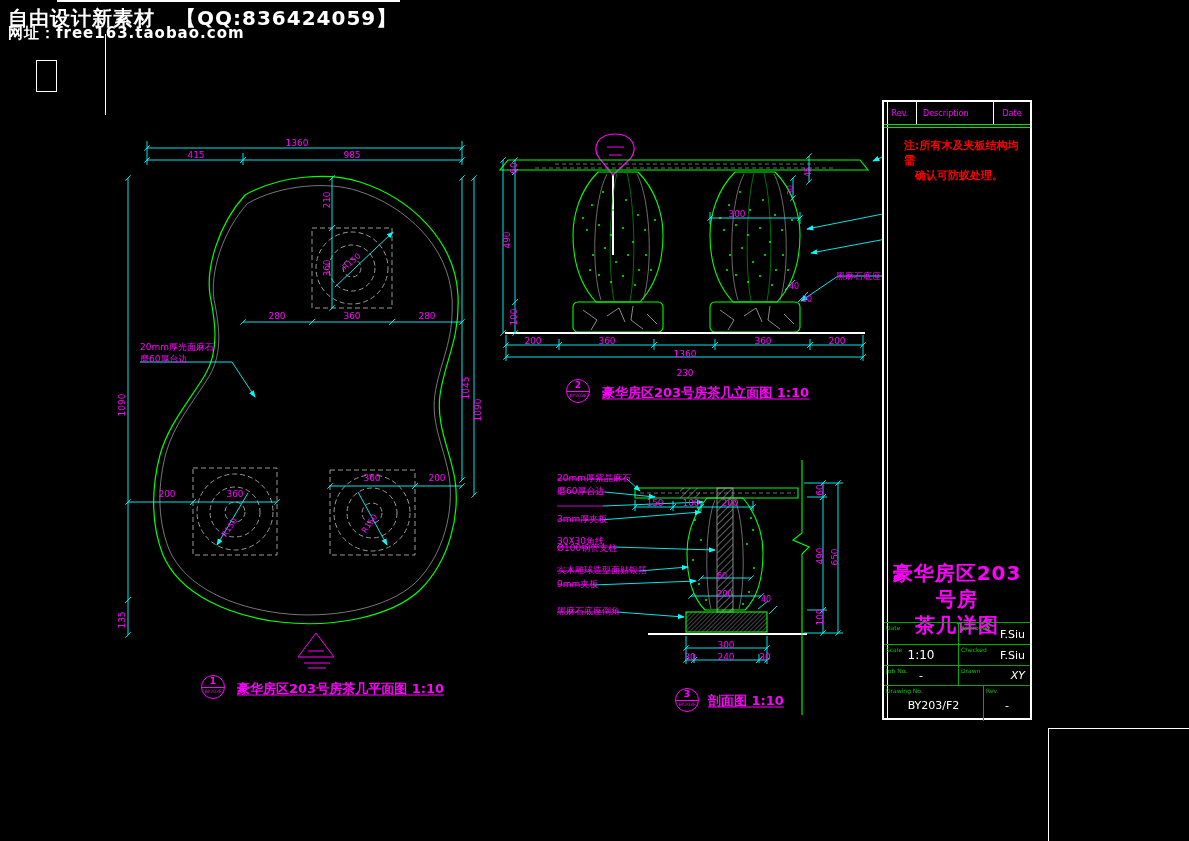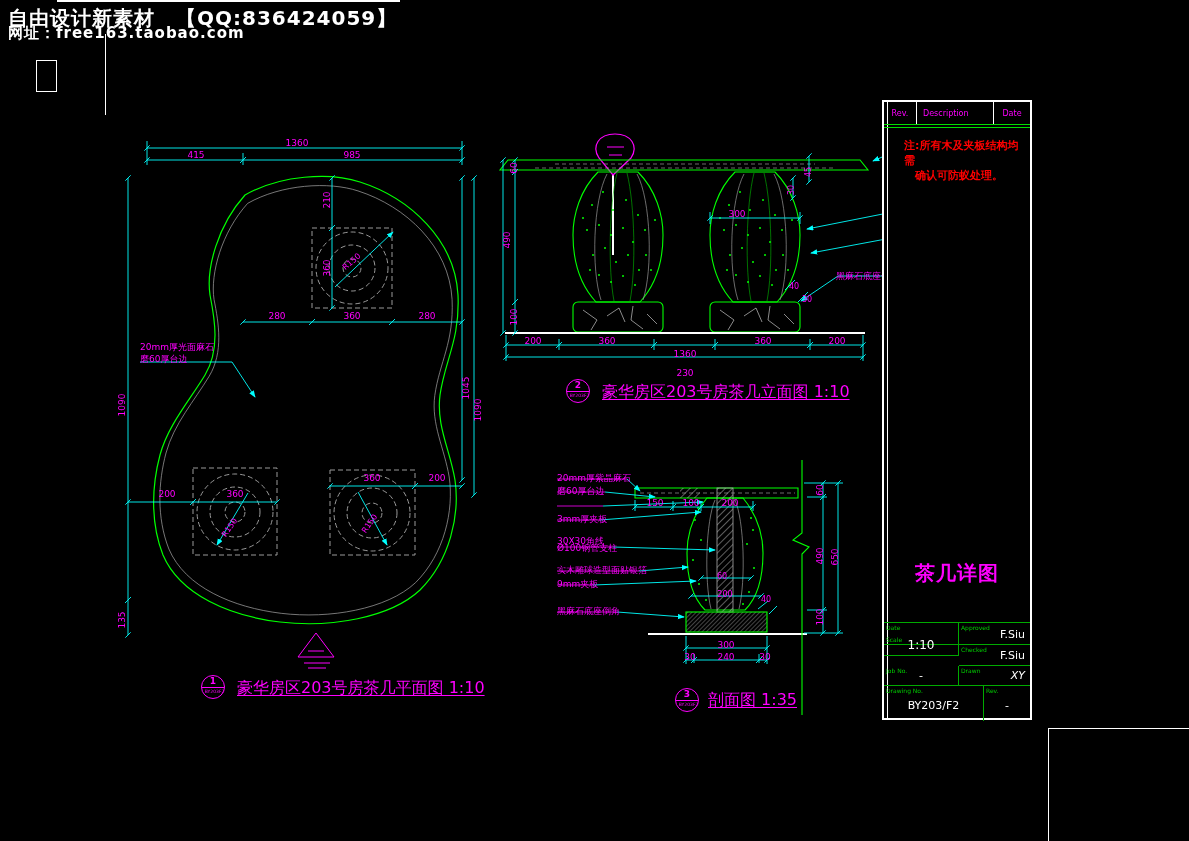--- a/index.html
+++ b/index.html
@@ -5,21 +5,21 @@
   html,body{margin:0;padding:0;background:#000;}
   body{width:1189px;height:841px;position:relative;overflow:hidden;
        font-family:"DejaVu Sans","Liberation Sans",sans-serif;}
   svg{position:absolute;overflow:visible;}
   .hdr{position:absolute;color:#fff;font-weight:bold;white-space:nowrap;letter-spacing:1px;}
   .hdr1{left:8px;top:5px;font-size:20px;}
   .hdr2{left:8px;top:24px;font-size:15px;}
   .wline{position:absolute;background:#fff;}
   .wbox{position:absolute;border:1px solid #fff;background:transparent;}
   .lbl{position:absolute;color:#ff00ff;font-size:9px;line-height:1;white-space:nowrap;}
-  .lbl.cap{font-size:16px;font-weight:normal;text-decoration:underline;text-underline-offset:2px;}
+  .lbl.cap{font-size:13px;font-weight:bold;text-decoration:underline;text-underline-offset:2px;}
   .bubble{position:absolute;width:24px;height:24px;border:1px solid #ff00ff;border-radius:50%;
           color:#ff00ff;text-align:center;box-sizing:border-box;}
   .bnum{display:block;font-size:9px;line-height:11px;border-bottom:1px solid #ff00ff;font-weight:bold;}
   .bcode{display:block;font-size:6px;line-height:9px;transform:scale(.75);transform-origin:center top;white-space:nowrap;}
   
   #titleblock{position:absolute;left:882px;top:100px;width:150px;height:620px;
               border:2px solid #fff;box-sizing:border-box;background:#000;}
   .tb-head{position:absolute;left:0;right:0;top:0;height:22px;display:flex;}
   .tb-hcell{border-right:1px solid #fff;color:#ff00ff;font-size:8px;display:flex;
             align-items:center;justify-content:center;overflow:hidden;}
@@ -368,21 +368,21 @@
     <span class="lbl" style="left: 820px; top: 617px; transform: translate(-50%, -50%) rotate(-90deg);">100</span>
     <span class="lbl" style="left: 835px; top: 557px; transform: translate(-50%, -50%) rotate(-90deg);">650</span>
     <span class="lbl" style="left: 557px; top: 478px; transform: translate(0px, -50%);">20mm厚紫晶麻石</span>
     <span class="lbl" style="left: 557px; top: 491px; transform: translate(0px, -50%);">磨60厚台边</span>
     <span class="lbl" style="left: 557px; top: 505px; transform: translate(0px, -50%); margin-top: 36px;">30X30角线</span>
     <span class="lbl" style="left: 557px; top: 519px; transform: translate(0px, -50%);">3mm厚夹板</span>
     <span class="lbl" style="left: 557px; top: 532px; transform: translate(0px, -50%); margin-top: 16px;">Ø100钢管支柱</span>
     <span class="lbl" style="left: 557px; top: 570px; transform: translate(0px, -50%);">实木雕球造型面贴银箔</span>
     <span class="lbl" style="left: 557px; top: 584px; transform: translate(0px, -50%);">9mm夹板</span>
     <span class="lbl" style="left: 557px; top: 611px; transform: translate(0px, -50%);">黑麻石底座倒角</span>
-    <span class="lbl cap" style="left: 708px; top: 700px; transform: translate(0px, -50%);">剖面图 1:35</span>
+    <span class="lbl cap" style="left: 708px; top: 700px; transform: translate(0px, -50%);">剖面图 1:10</span>
   </div>
 
 <div class="bubble" style="left:201px;top:675px;">
   <span class="bnum">1</span>
   <span class="bcode">BY203F2</span>
 </div>
 <div class="bubble" style="left:566px;top:379px;">
   <span class="bnum">2</span>
   <span class="bcode">BY203F2</span>
 </div>
@@ -404,32 +404,33 @@
         <span>Date</span>
       </div>
   </div>
   <div class="tb-greenline" style="top:22px;"></div>
   <div class="tb-greenline" style="top:25px;"></div>
   <div class="tb-note">
     <div>注:所有木及夹板结构均需</div>
     <div class="ind">确认可防蚁处理。</div>
   </div>
   <div class="tb-title">
+    <div>豪华房区203号房</div>
     <div>茶几详图</div>
   </div>
   <div class="tb-fields">
     <div class="fcell" style="left:0;top:0;width:75px;height:22px;">
       <span class="flabel">Date</span>
       <span class="fval"></span>
     </div>
     <div class="fcell" style="left:75px;right:0;top:0;height:22px;border-right:none;">
       <span class="flabel">Approved</span>
       <span class="fval">F.Siu</span>
     </div>
-    <div class="fcell" style="left:0;top:12px;width:75px;height:21px;">
+    <div class="fcell" style="left:0;top:22px;width:75px;height:21px;">
       <span class="flabel">Scale</span>
       <span class="fval ctr" style="font-size:12px;">1:10</span>
     </div>
     <div class="fcell" style="left:75px;right:0;top:22px;height:21px;border-right:none;">
       <span class="flabel">Checked</span>
       <span class="fval">F.Siu</span>
     </div>
     <div class="fcell" style="left:0;top:43px;width:75px;height:20px;">
       <span class="flabel">Job No.</span>
       <span class="fval ctr">-</span>

